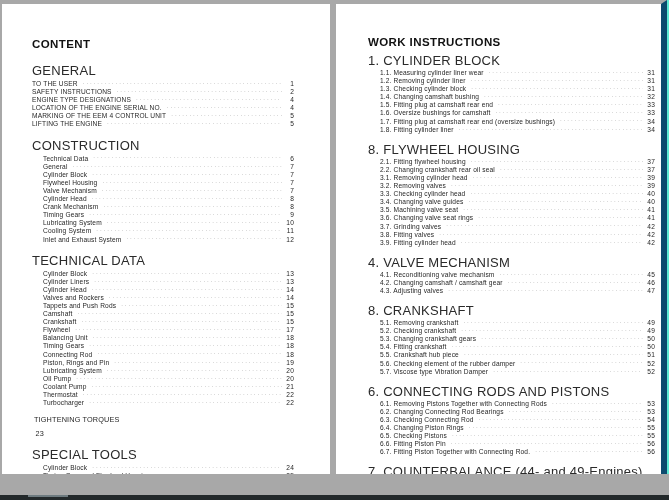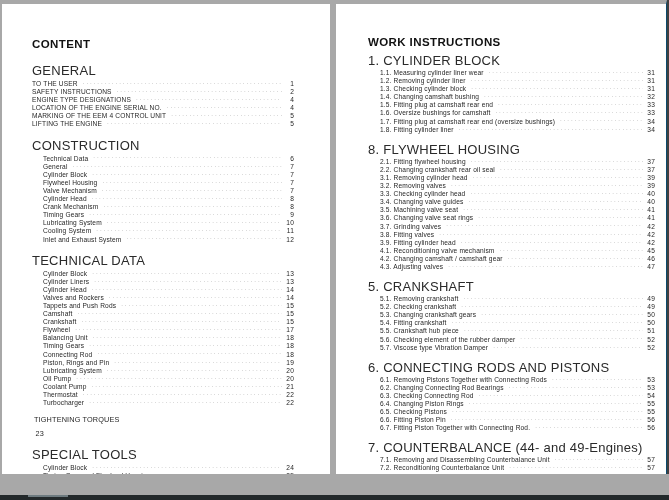--- a/index.html
+++ b/index.html
@@ -22,21 +22,21 @@
     background: #a8a8a8;
   }
 
   
   #page-area {
     position: absolute;
     left: 0;
     top: 0;
     width: 669px;
     height: 474px;
-    background: #404040;
+    background: #5eead4;
     overflow: hidden;
     display: flex;
     flex-direction: row;
     align-items: stretch;
   }
 
   .page {
     background: #ffffff;
     position: relative;
     height: 474px;
@@ -50,21 +50,21 @@
   }
   .page-gap {
     width: 6px;
     background: #a8a8a8;
     height: 474px;
     flex: 0 0 6px;
   }
   .page.right {
     width: 331px;
     border-top: 4px solid #a8a8a8;
-    border-right: 1px solid #0c4a6e;
+    border-right: 6px solid #0c4a6e;
   }
   .page-inner {
     position: absolute;
     left: 0; right: 0; top: 0; bottom: 0;
     background: #fff;
   }
 
   
   .doc-title {
     font-size: 11.5px;
@@ -585,38 +585,39 @@
                   <span class="dots"></span>
                   <span class="pg">42</span>
                 </div>
                 <div class="toc-row indent-r1">
                   <span class="lbl">3.9. Fitting cylinder head</span>
                   <span class="dots"></span>
                   <span class="pg">42</span>
                 </div>
               </div>
               <div class="toc-group">
+                <div class="sect-head">4. VALVE MECHANISM</div>
                 <div class="toc-row indent-r1">
                   <span class="lbl">4.1. Reconditioning valve mechanism</span>
                   <span class="dots"></span>
                   <span class="pg">45</span>
                 </div>
                 <div class="toc-row indent-r1">
                   <span class="lbl">4.2. Changing camshaft / camshaft gear</span>
                   <span class="dots"></span>
                   <span class="pg">46</span>
                 </div>
                 <div class="toc-row indent-r1">
                   <span class="lbl">4.3. Adjusting valves</span>
                   <span class="dots"></span>
                   <span class="pg">47</span>
                 </div>
               </div>
               <div class="toc-group">
-                <div class="sect-head">5. CRANKSHAFT</div>
+                <div class="sect-head">8. CRANKSHAFT</div>
                 <div class="toc-row indent-r1">
                   <span class="lbl">5.1. Removing crankshaft</span>
                   <span class="dots"></span>
                   <span class="pg">49</span>
                 </div>
                 <div class="toc-row indent-r1">
                   <span class="lbl">5.2. Checking crankshaft</span>
                   <span class="dots"></span>
                   <span class="pg">49</span>
                 </div>

